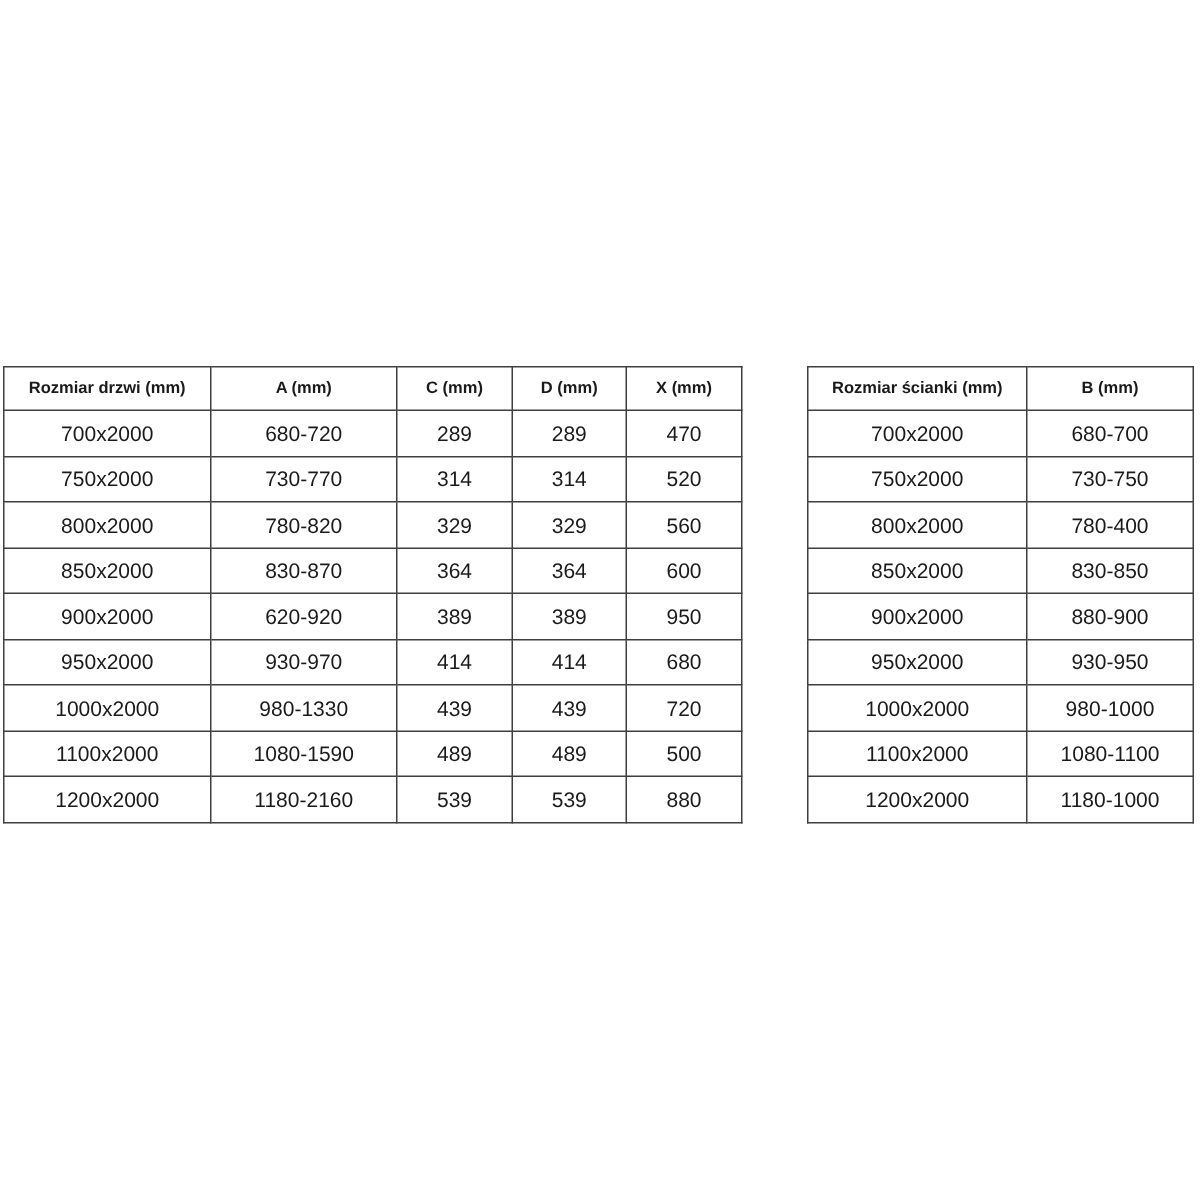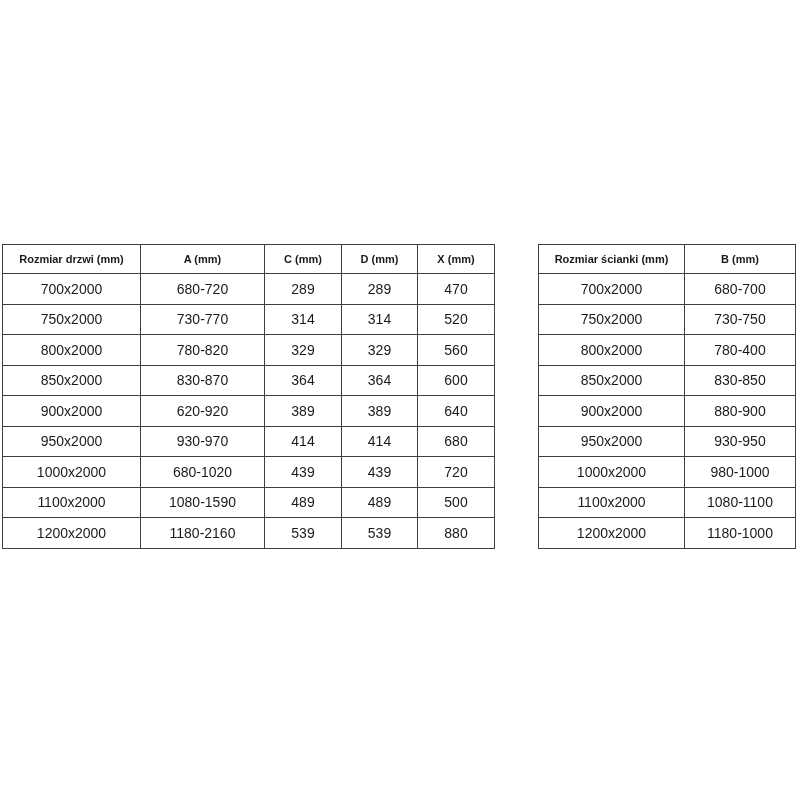--- a/index.html
+++ b/index.html
@@ -108,32 +108,32 @@
           <td>830-870</td>
           <td>364</td>
           <td>364</td>
           <td>600</td>
         </tr>
         <tr>
           <td>900x2000</td>
           <td>620-920</td>
           <td>389</td>
           <td>389</td>
-          <td>640</td>
+          <td>950</td>
         </tr>
         <tr>
           <td>950x2000</td>
           <td>930-970</td>
           <td>414</td>
           <td>414</td>
           <td>680</td>
         </tr>
         <tr>
           <td>1000x2000</td>
-          <td>680-1020</td>
+          <td>980-1330</td>
           <td>439</td>
           <td>439</td>
           <td>720</td>
         </tr>
         <tr>
           <td>1100x2000</td>
           <td>1080-1590</td>
           <td>489</td>
           <td>489</td>
           <td>500</td>

